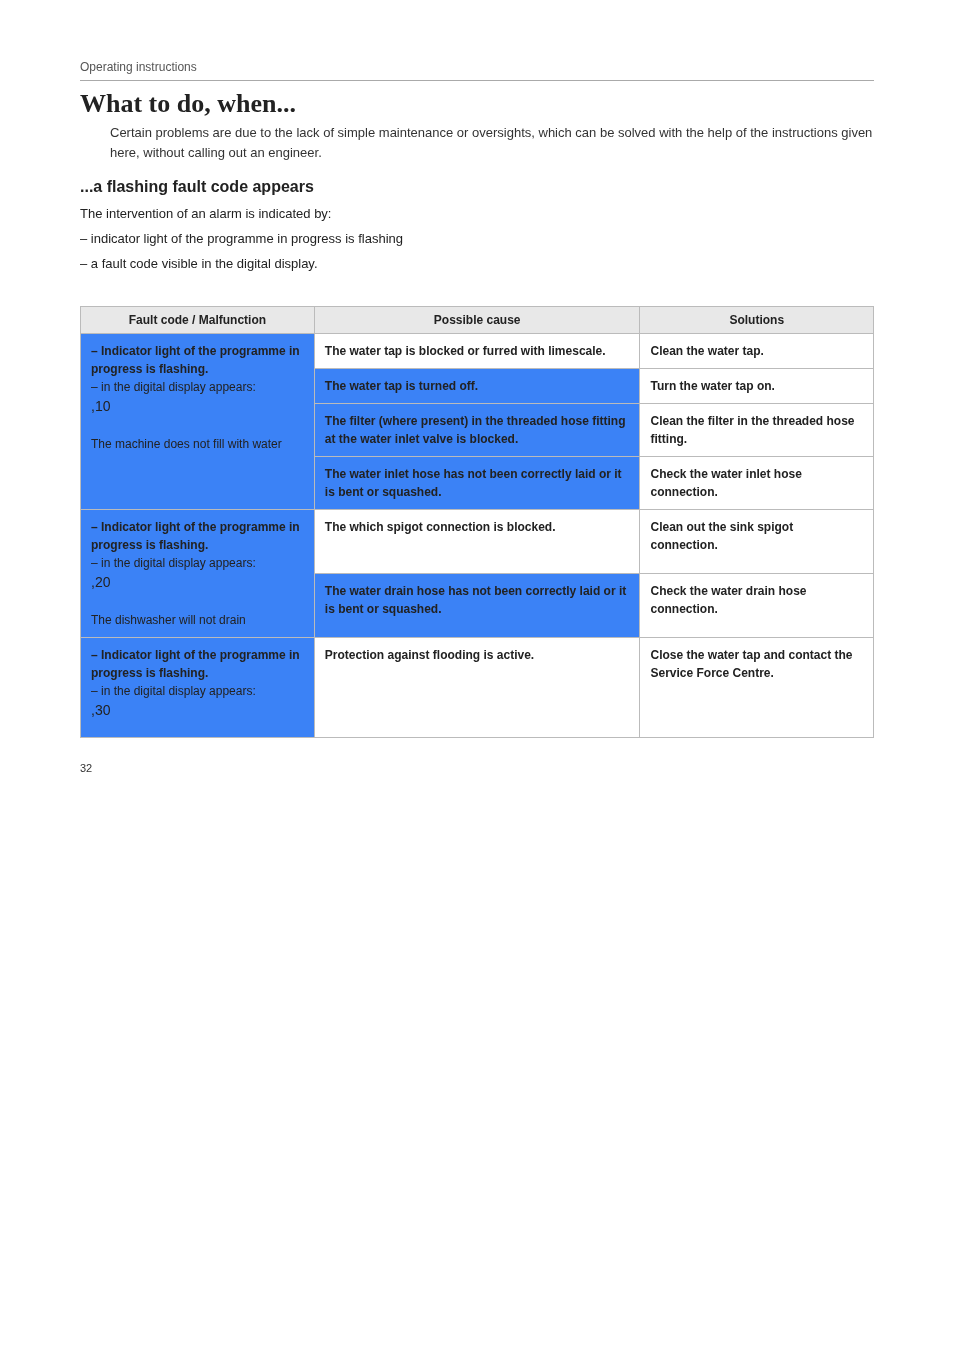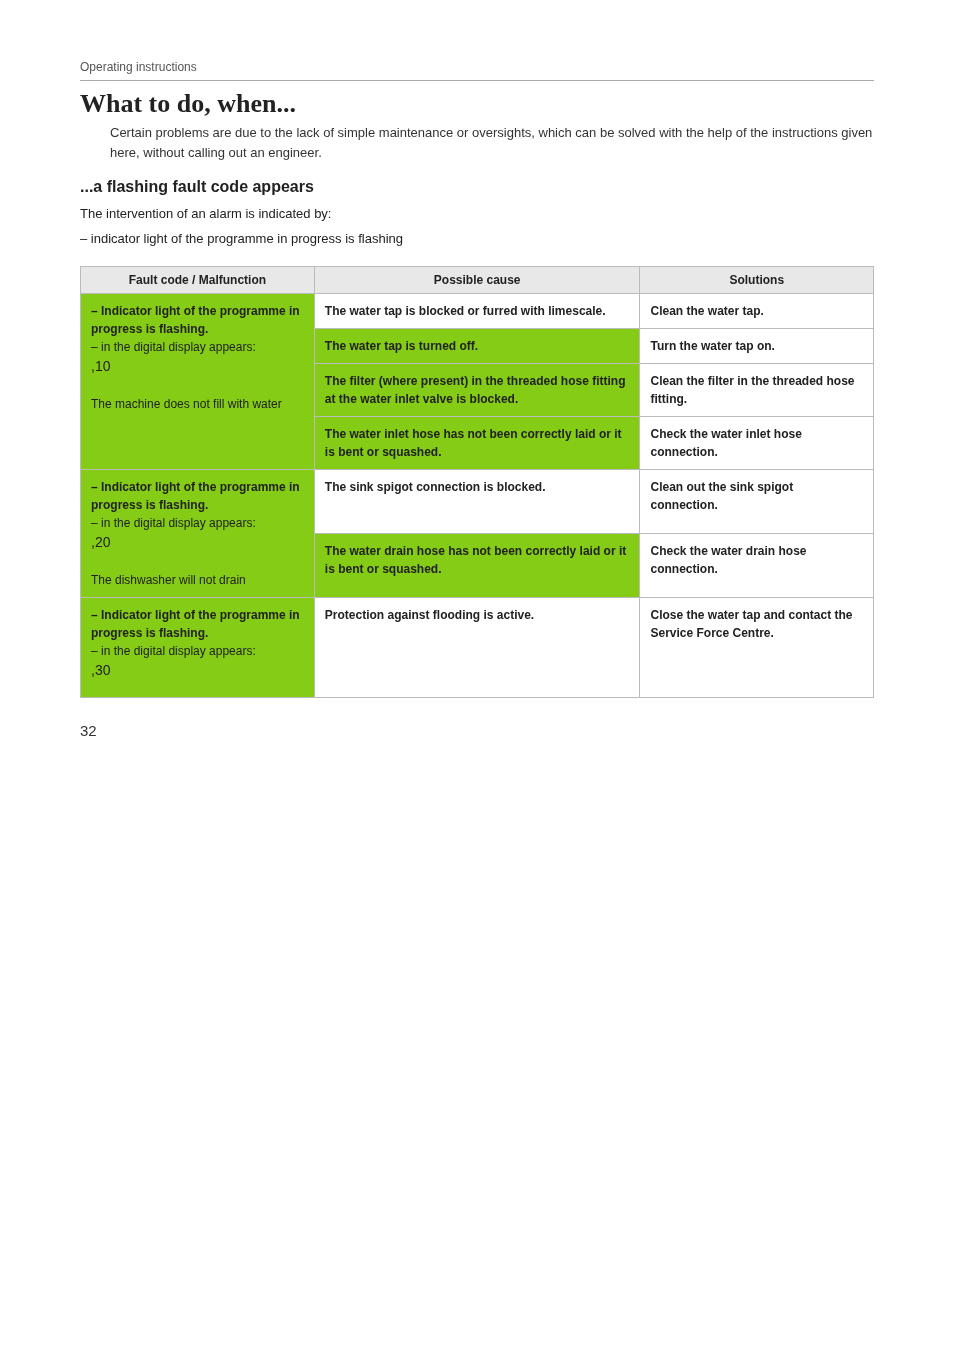--- a/index.html
+++ b/index.html
@@ -43,73 +43,74 @@
       line-height: 1.6;
       margin-bottom: 4px;
       color: #222;
     }
     .body-text-block {
       margin-bottom: 16px;
     }
     table {
       width: 100%;
       border-collapse: collapse;
-      margin-top: 16px;
+      margin-top: 32px;
     }
     thead tr th {
       background: #e8e8e8;
       border: 1px solid #bbb;
       padding: 6px 10px;
       font-size: 12px;
       font-weight: bold;
       text-align: center;
     }
     tbody tr td {
       border: 1px solid #bbb;
       padding: 8px 10px;
       vertical-align: top;
       font-size: 12px;
       line-height: 1.5;
     }
     tbody tr td:first-child {
-      background: #84cc16;
+      background: #3b82f6;
       font-weight: normal;
     }
     .fault-label {
       font-weight: bold;
     }
     .fault-secondary {
       font-weight: normal;
     }
     .code-display {
       font-size: 14px;
     }
     .page-number {
       margin-top: 24px;
-      font-size: 15px;
+      font-size: 11px;
       color: #333;
     }
     .no-bottom td {
       border-bottom: none;
     }
   </style>
 </head>
 <body>
 
 <div class="breadcrumb">Operating instructions</div>
 
 <h1 class="page-title">What to do, when...</h1>
 
 <div class="intro-text">Certain problems are due to the lack of simple maintenance or oversights, which can be solved with the help of the instructions given here, without calling out an engineer.</div>
 
 <h2 class="section-heading">...a flashing fault code appears</h2>
 
 <div class="body-text-block">
   <p class="body-text">The intervention of an alarm is indicated by:</p>
   <p class="body-text">– indicator light of the programme in progress is flashing</p>
+  <p class="body-text">– a fault code visible in the digital display.</p>
 </div>
 
 <table>
   <thead>
     <tr>
       <th>Fault code / Malfunction</th>
       <th>Possible cause</th>
       <th>Solutions</th>
     </tr>
   </thead>
@@ -138,21 +139,21 @@
       <td><strong>Check the water inlet hose connection.</strong></td>
     </tr>
 
     <tr>
       <td rowspan="2">
         <span class="fault-label">– Indicator light of the programme in progress is flashing.</span><br>
         <span class="fault-secondary">– in the digital display appears:<br>
         <span class="code-display">,20</span></span><br><br>
         <span class="fault-secondary">The dishwasher will not drain</span>
       </td>
-      <td><strong>The sink spigot connection is blocked.</strong></td>
+      <td><strong>The which spigot connection is blocked.</strong></td>
       <td><strong>Clean out the sink spigot connection.</strong></td>
     </tr>
     <tr>
       <td><strong>The water drain hose has not been correctly laid or it is bent or squashed.</strong></td>
       <td><strong>Check the water drain hose connection.</strong></td>
     </tr>
 
     <tr>
       <td style="height:100px;">
         <span class="fault-label">– Indicator light of the programme in progress is flashing.</span><br>

